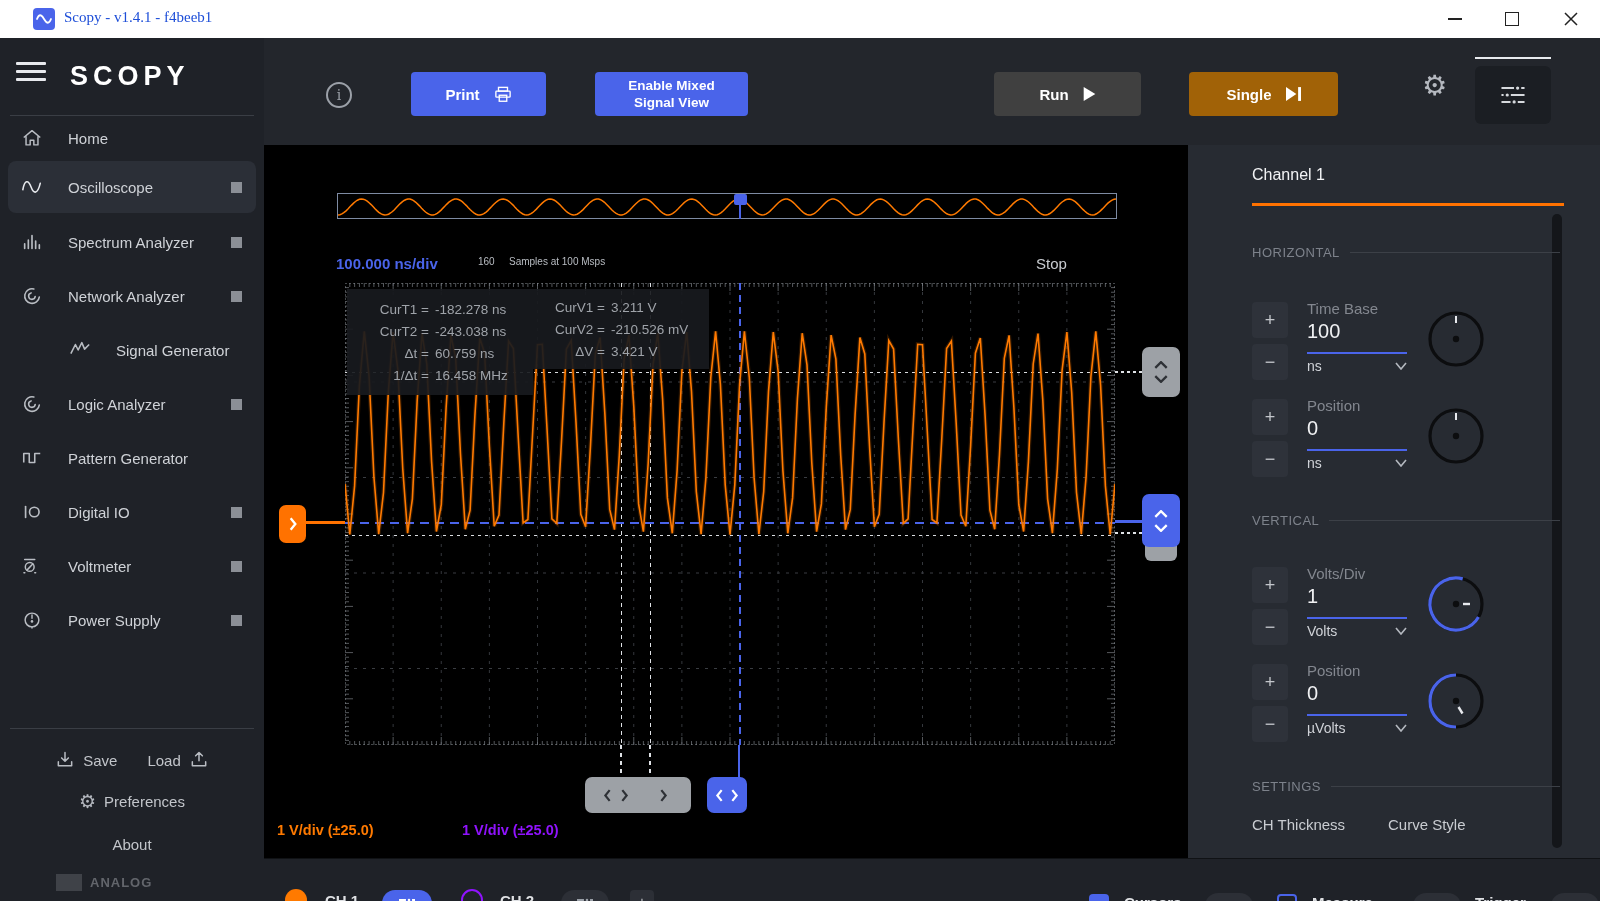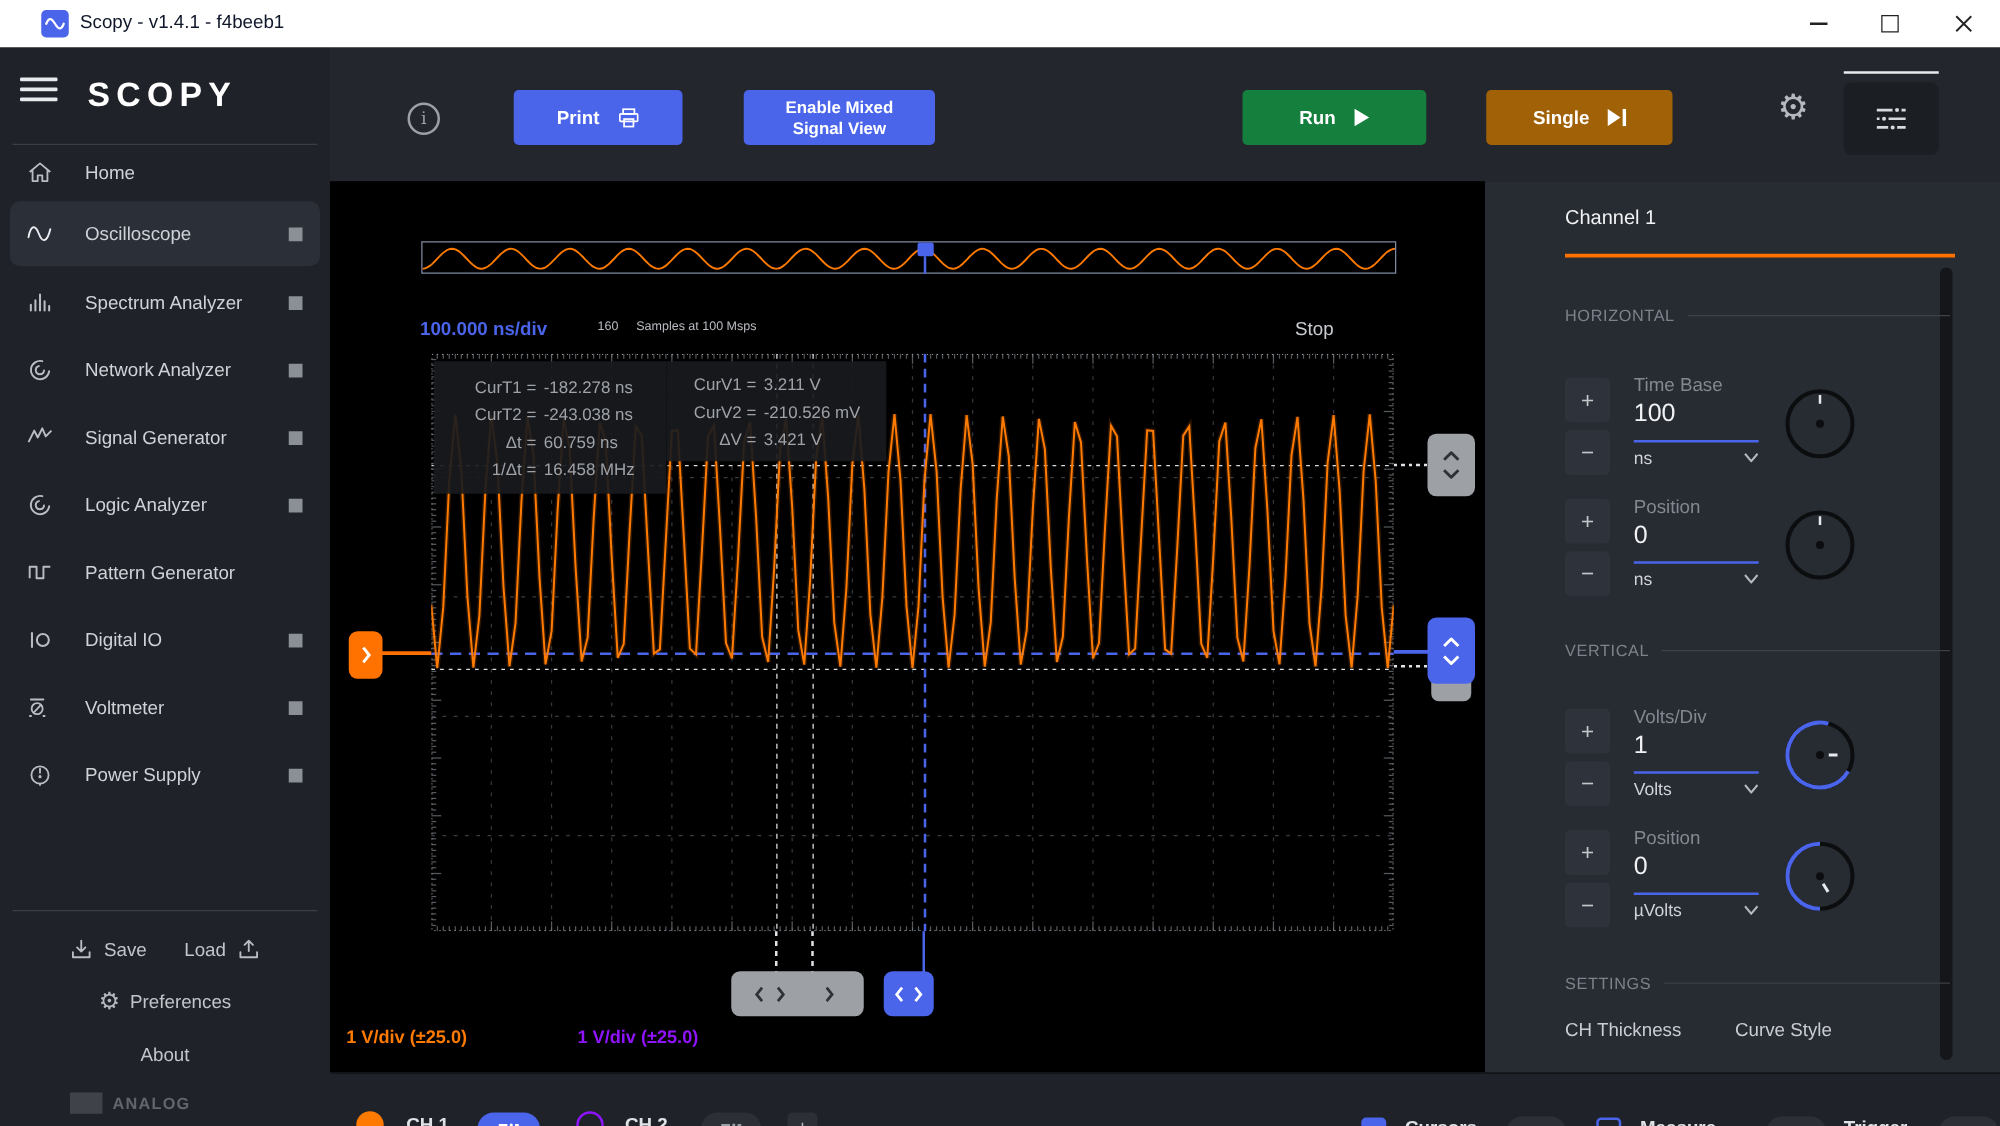--- a/index.html
+++ b/index.html
@@ -3,21 +3,21 @@
 <meta charset="utf-8">
 <style>
   html,body{margin:0;padding:0;background:#000;}
   .stage{position:relative;width:1600px;height:901px;overflow:hidden;
          font-family:"Liberation Sans","DejaVu Sans",sans-serif;background:#16181c;
          -webkit-font-smoothing:antialiased;}
   .abs{position:absolute;}
   
   .titlebar{left:0;top:0;width:1600px;height:38px;background:#ffffff;border-bottom:1px solid #2a2a2a;}
   .appicon{left:33px;top:8px;width:22px;height:22px;background:#4a64ea;border-radius:4px;display:flex;align-items:center;justify-content:center;}
-  .apptitle{left:64px;top:9px;font-size:15px;color:#0f172a;}
+  .apptitle{left:64px;top:9px;font-size:15px;color:#1d4ed8;font-family:Liberation Serif, serif;}
   .wbtn{top:0;width:46px;height:38px;display:flex;align-items:center;justify-content:center;cursor:default;}
   
   .sidebar{left:0;top:38px;width:264px;height:863px;background:#1f2228;}
   .burger{left:16px;top:24px;width:30px;height:20px;}
   .burger div{height:3px;background:#e8eaee;margin-bottom:5px;border-radius:1px;}
   .logo{left:70px;top:23px;font-size:27px;font-weight:bold;letter-spacing:5px;color:#fff;}
   .sdiv{left:10px;width:244px;height:1px;background:#3a3e45;}
   .sitem{left:0;width:264px;height:54px;display:flex;align-items:center;color:#cfd2d7;font-size:15px;cursor:pointer;}
   .sitem .sic{width:32px;margin-left:16px;display:flex;justify-content:center;}
   .sitem .slbl{margin-left:20px;flex:1;}
@@ -129,21 +129,21 @@
       <span class="sic">
         <svg width="22" height="22" viewBox="0 0 24 24" fill="none" stroke="#b9bdc3" stroke-width="1.7" stroke-linecap="round">
             <path d="M20 13 A8 8 0 1 1 14 4.3"></path>
             <path d="M15.5 12.5 A3.6 3.6 0 1 1 11 8.6"></path>
           </svg>
       </span>
       <span class="slbl">Network Analyzer</span>
       <span class="sq"></span>
     </div>
 
-    <div class="abs sitem" style="top:285px;">
+    <div class="abs sitem" style="top:285px;padding-left:48px;">
       <span class="sic">
         <svg width="22" height="22" viewBox="0 0 24 24" fill="none" stroke="#b9bdc3" stroke-width="1.7" stroke-linejoin="round">
             <path d="M2 16 L7 6 L10 12 L14 4 L17 11 L22 6"></path>
           </svg>
       </span>
       <span class="slbl">Signal Generator</span>
       <span class="sq"></span>
     </div>
 
     <div class="abs sitem" style="top:339px;">
@@ -245,21 +245,21 @@
           <rect x="2.5" y="6.5" width="19" height="8" rx="1"></rect>
           <rect x="7" y="12" width="10" height="8"></rect>
         </svg>
     </div>
 
     <div class="abs tbtn" style="left:331px;top:34px;width:153px;height:44px;background:#4a64ea;flex-direction:column;gap:1px;font-size:13.5px;line-height:16px;">
       <span>Enable Mixed</span>
       <span>Signal View</span>
     </div>
 
-    <div class="abs tbtn" style="left:730px;top:34px;width:147px;height:44px;background:#15803d;">
+    <div class="abs tbtn" style="left:730px;top:34px;width:147px;height:44px;background:#404040;">
       <span>Run</span>
       <svg width="13" height="14" viewBox="0 0 10 12">
           <polygon points="0,0 10,6 0,12" fill="#fff"></polygon>
         </svg>
     </div>
 
     <div class="abs tbtn" style="left:925px;top:34px;width:149px;height:44px;background:#a16207;">
       <span>Single</span>
       <svg width="15" height="14" viewBox="0 0 13 12">
           <polygon points="0,0 9,6 0,12" fill="#fff"></polygon>

